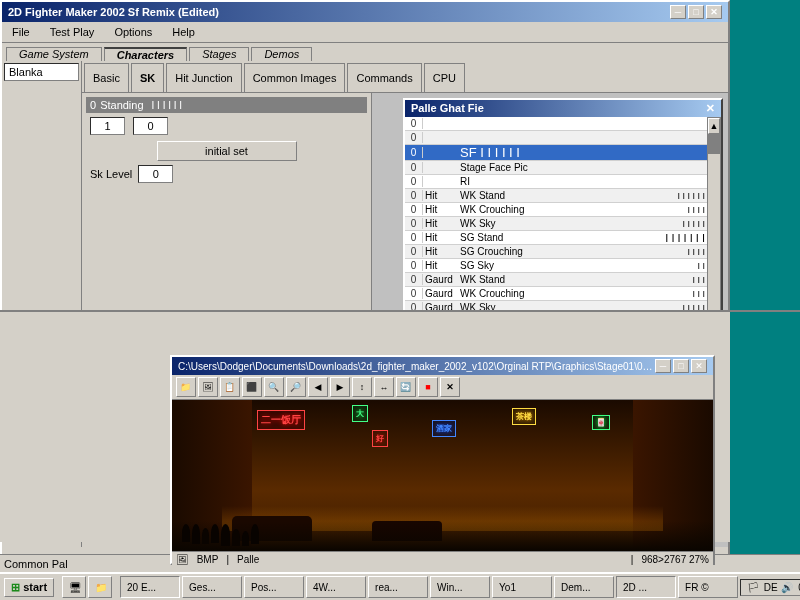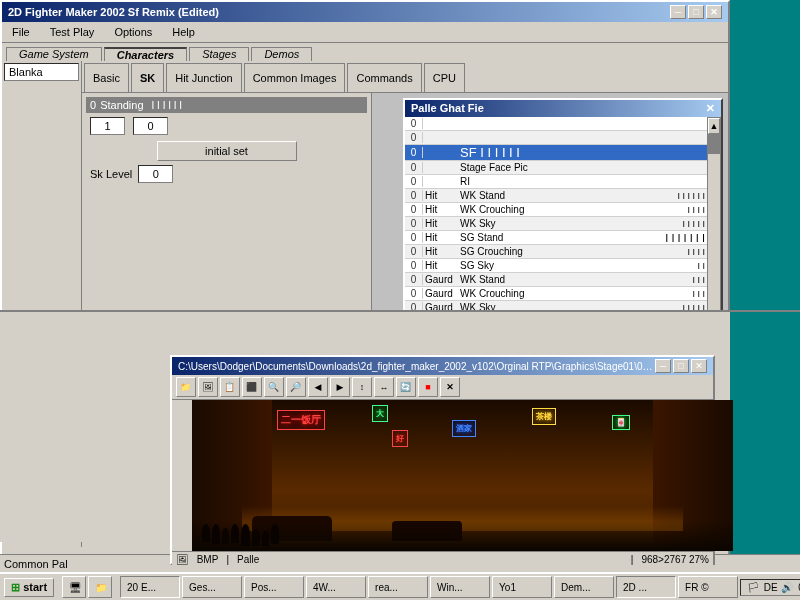--- a/index.html
+++ b/index.html
@@ -328,21 +328,20 @@
       cursor: pointer;
       font-size: 9px;
     }
 
     .img-canvas {
       width: 100%;
       height: calc(100% - 55px);
       background: #c2410c;
       overflow: hidden;
       position: relative;
-      margin-left: 20px;
     }
 
     
     .street-scene {
       width: 100%;
       height: 100%;
       background: linear-gradient(to bottom, #1a0a00 0%, #3a1a00 30%, #5a2a00 60%, #3a1a00 100%);
       position: relative;
       overflow: hidden;
     }

